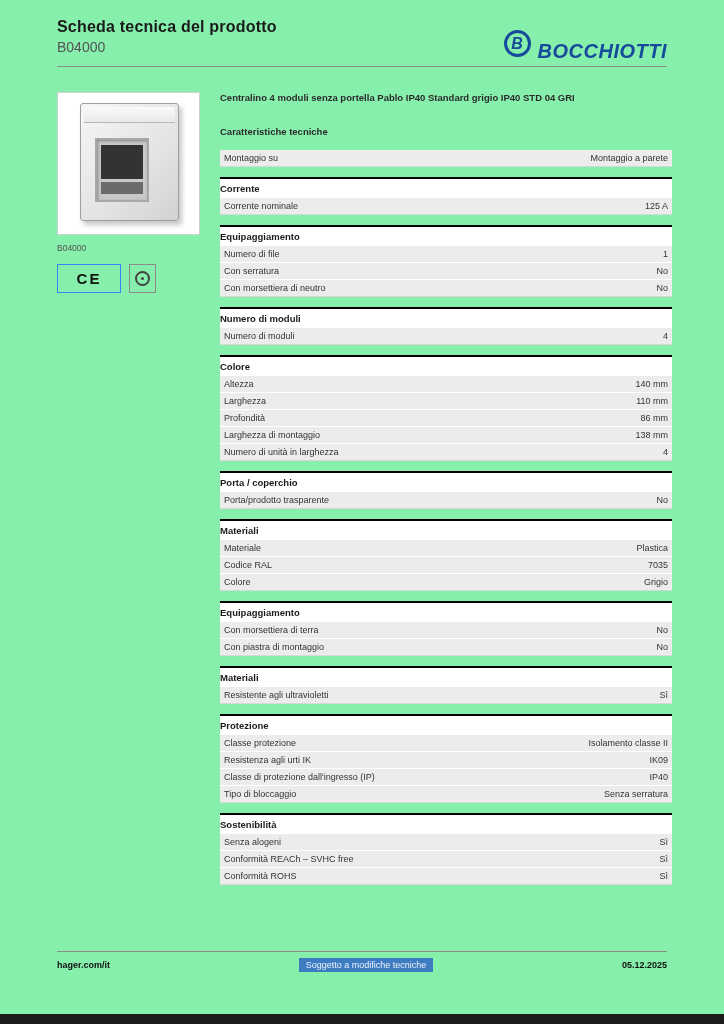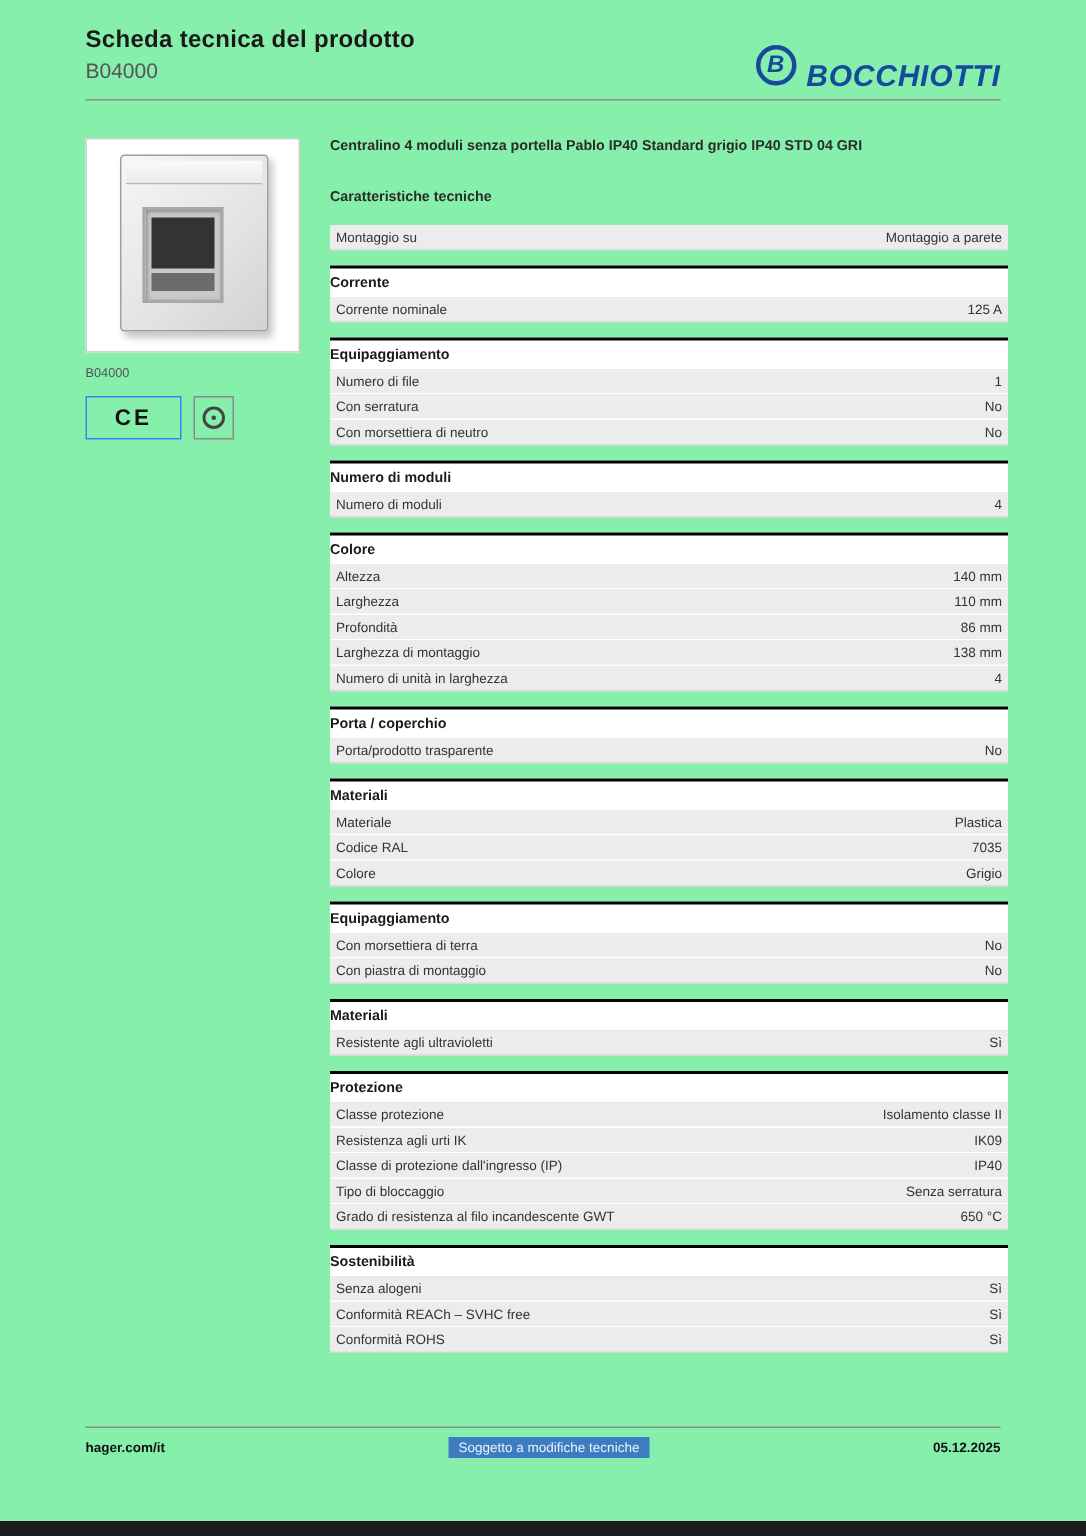--- a/index.html
+++ b/index.html
@@ -228,24 +228,20 @@
             <span class="val">IK09</span>
           </div>
           <div class="row">
             <span class="lbl">Classe di protezione dall'ingresso (IP)</span>
             <span class="val">IP40</span>
           </div>
           <div class="row">
             <span class="lbl">Tipo di bloccaggio</span>
             <span class="val">Senza serratura</span>
           </div>
-          <div class="row">
-            <span class="lbl">Grado di resistenza al filo incandescente GWT</span>
-            <span class="val">650 °C</span>
-          </div>
         </div>
         <div class="section">
           <div class="sec-title">Sostenibilità</div>
           <div class="row">
             <span class="lbl">Senza alogeni</span>
             <span class="val">Sì</span>
           </div>
           <div class="row">
             <span class="lbl">Conformità REACh – SVHC free</span>
             <span class="val">Sì</span>

